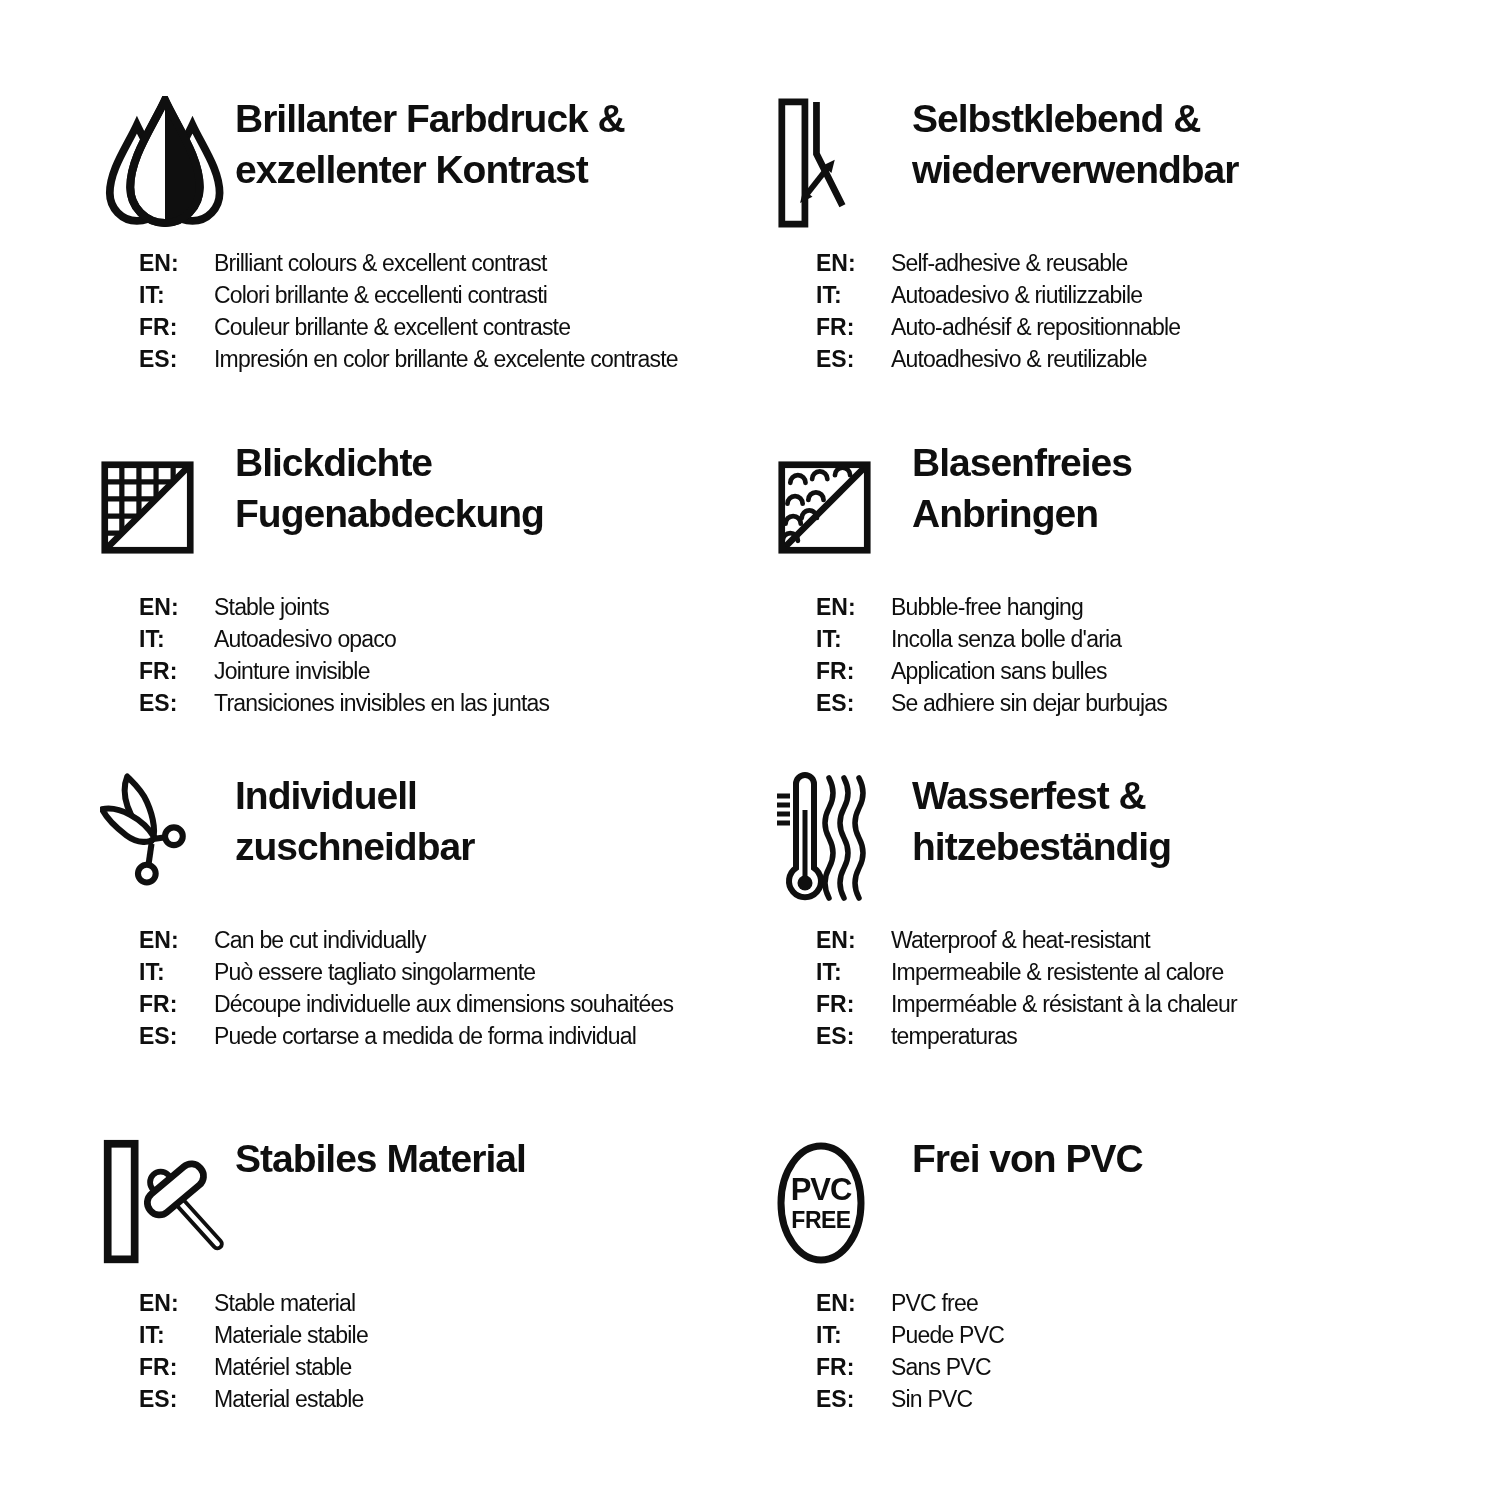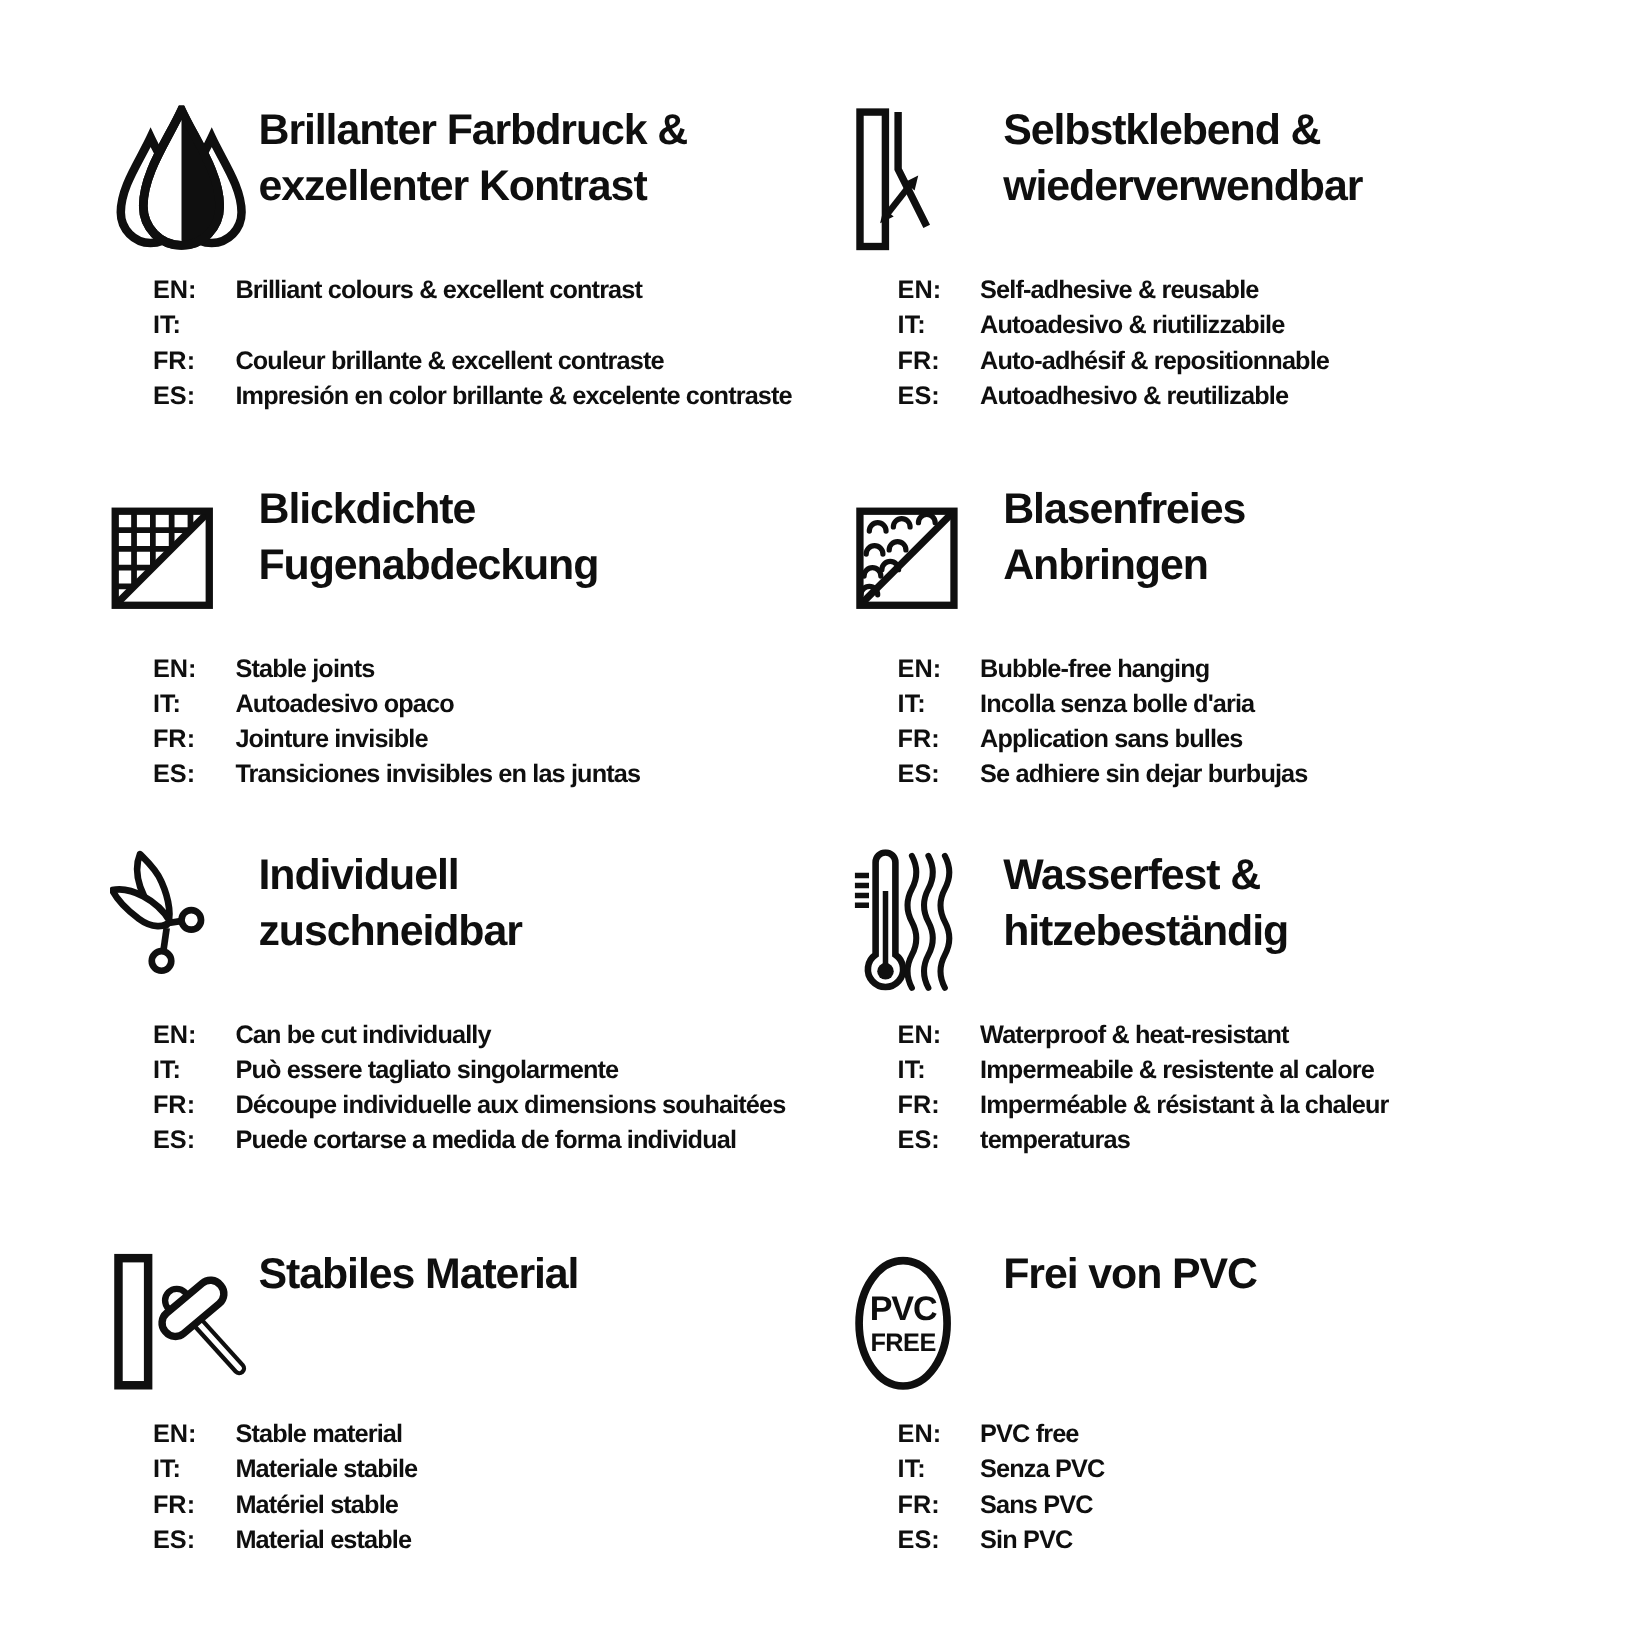--- a/index.html
+++ b/index.html
@@ -22,21 +22,21 @@
     margin:0;font-size:39px;line-height:51px;font-weight:bold;
     letter-spacing:-1px;color:#0f0f0f;
   }
   h2.title span{display:block;white-space:nowrap;}
   .trans{margin:14px 0 0 0;}
   .row{display:flex;margin-left:39px;}
   .row dt{
     flex:0 0 75px;width:75px;font-weight:bold;font-size:23px;line-height:32px;
   }
   .row dd{
-    margin:0;font-weight:bold;font-size:23px;line-height:32px;letter-spacing:-0.8px;text-align:center;
+    margin:0;font-weight:normal;font-size:23px;line-height:32px;letter-spacing:-0.8px;text-align:center;
   }
   .row dd span{display:block;white-space:nowrap;}
   .ic{stroke:#0f0f0f;}
   .pvc-label{font-family:"Liberation Sans","DejaVu Sans",sans-serif;font-weight:bold;fill:#0f0f0f;}
 </style>
 </head>
 <body>
 
 <div class="grid">
 
@@ -68,20 +68,24 @@
     <dl class="trans">
       <div class="row">
           <dt>EN:</dt>
           <dd>
             <span>Brilliant colours &amp; excellent contrast</span>
             <span></span>
           </dd>
         </div>
       <div class="row">
           <dt>IT:</dt>
+          <dd>
+            <span>Colori brillante &amp; eccellenti contrasti</span>
+            <span></span>
+          </dd>
         </div>
       <div class="row">
           <dt>FR:</dt>
           <dd>
             <span>Couleur brillante &amp; excellent contraste</span>
             <span></span>
           </dd>
         </div>
       <div class="row">
           <dt>ES:</dt>
@@ -417,21 +421,21 @@
       <div class="row">
           <dt>EN:</dt>
           <dd>
             <span>PVC free</span>
             <span></span>
           </dd>
         </div>
       <div class="row">
           <dt>IT:</dt>
           <dd>
-            <span>Senza PVC</span>
+            <span>Puede PVC</span>
             <span></span>
           </dd>
         </div>
       <div class="row">
           <dt>FR:</dt>
           <dd>
             <span>Sans PVC</span>
             <span></span>
           </dd>
         </div>

